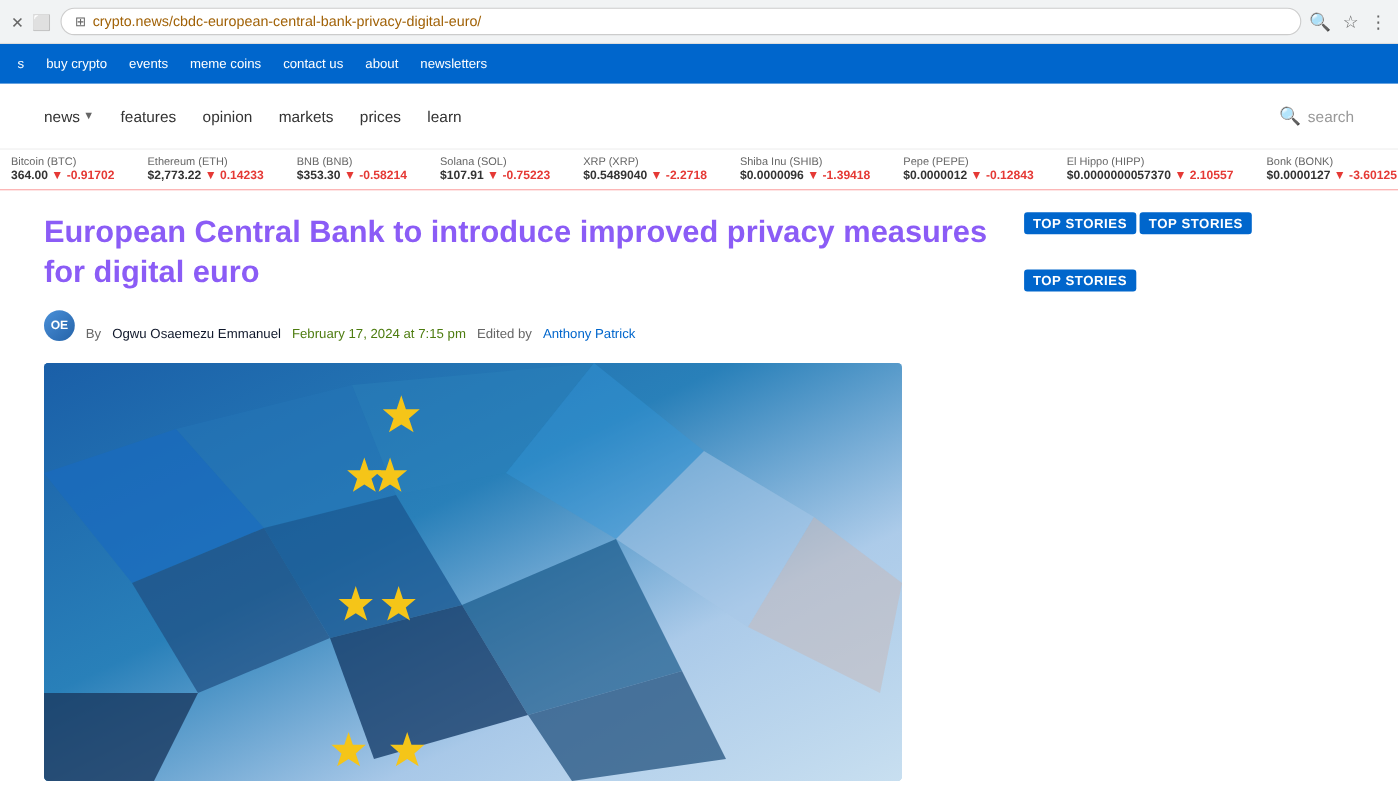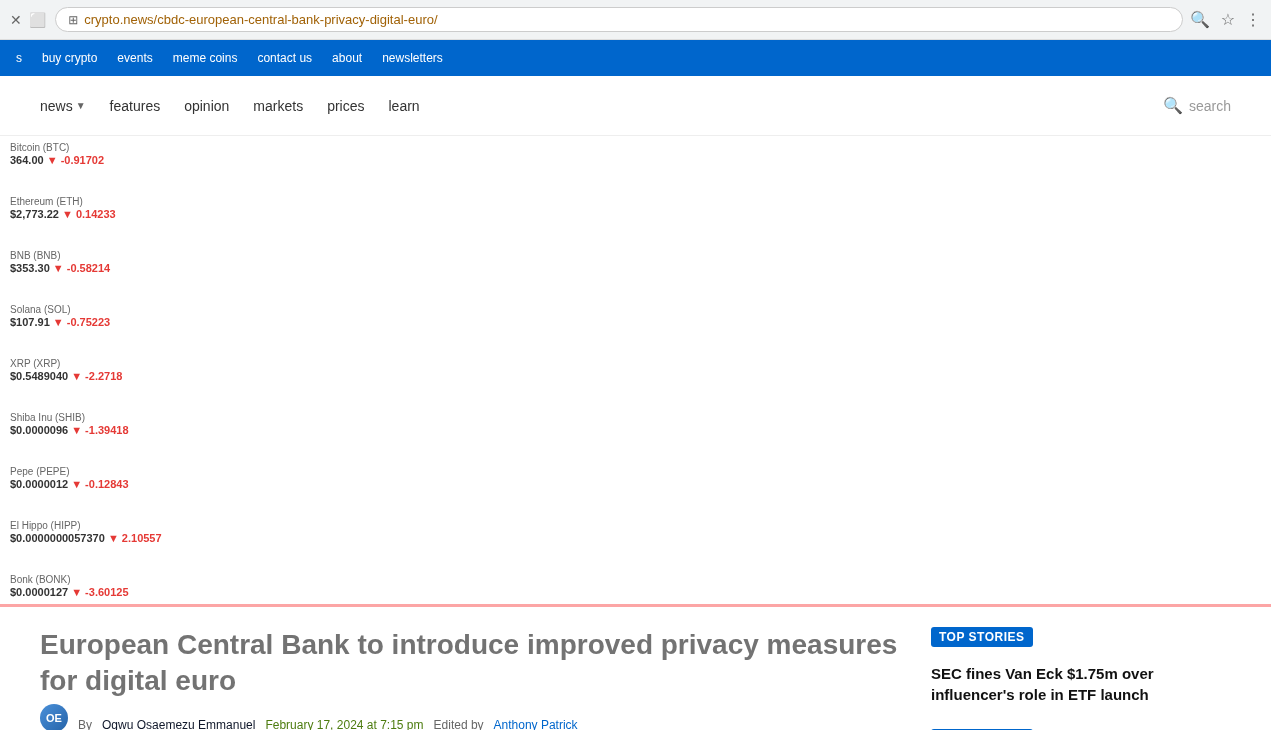--- a/index.html
+++ b/index.html
@@ -78,28 +78,27 @@
       gap: 6px;
       color: #999;
       font-size: 14px;
       margin-left: auto;
     }
     .search-icon-char { font-size: 16px; }
 
     
     .ticker {
       background: #fff;
-      border-bottom: 3px solid #fca5a5;
+      border-bottom: 1px solid #fca5a5;
       padding: 6px 10px;
       display: flex;
       gap: 30px;
       overflow: hidden;
       font-size: 11px;
       white-space: nowrap;
-      flex-direction: column;
     }
     .ticker-item { display: flex; flex-direction: column; gap: 1px; }
     .ticker-name { color: #666; font-size: 10px; }
     .ticker-price { color: #333; font-weight: 700; }
     .ticker-change-neg { color: #e53935; }
 
     
     .page-content {
       display: flex;
       max-width: 1271px;
@@ -108,23 +107,23 @@
     }
 
     
     .article-main {
       flex: 1;
       min-width: 0;
     }
     .article-title {
       font-size: 28px;
       font-weight: 700;
-      color: #737373;
+      color: #8b5cf6;
       line-height: 1.3;
-      margin-bottom: 4px;
+      margin-bottom: 16px;
     }
     .article-meta {
       display: flex;
       align-items: flex-end;
       gap: 10px;
       margin-bottom: 20px;
       font-size: 12px;
       color: #666;
     }
     .author-avatar {
@@ -358,25 +357,20 @@
 
           <polygon points="265,88 268,97 277,97 270,103 273,112 265,107 257,112 260,103 253,97 262,97" transform="scale(1.3) translate(-41,-22)"></polygon>
         </g>
       </svg>
     </div>
   </div>
 
   <div class="sidebar">
     <div class="top-stories-badge">TOP STORIES</div>
 
-    <div class="sidebar-story">
-      <div class="sidebar-story-title">
-        <a>SEC fines Van Eck $1.75m over influencer's role in ETF launch</a>
-      </div>
-    </div>
 
     <div class="top-stories-badge">TOP STORIES</div>
     <br><br>
 
 
     <div class="top-stories-badge">TOP STORIES</div>
   </div>
 
 </div>
 

